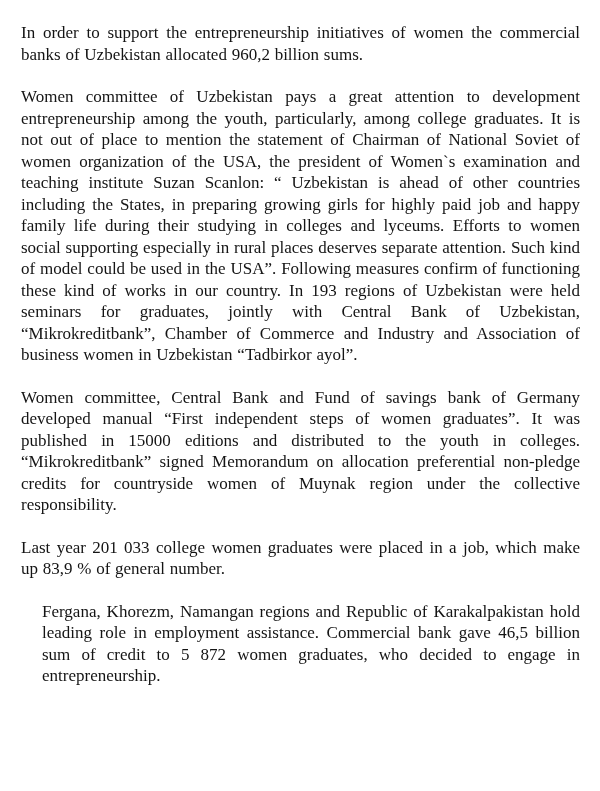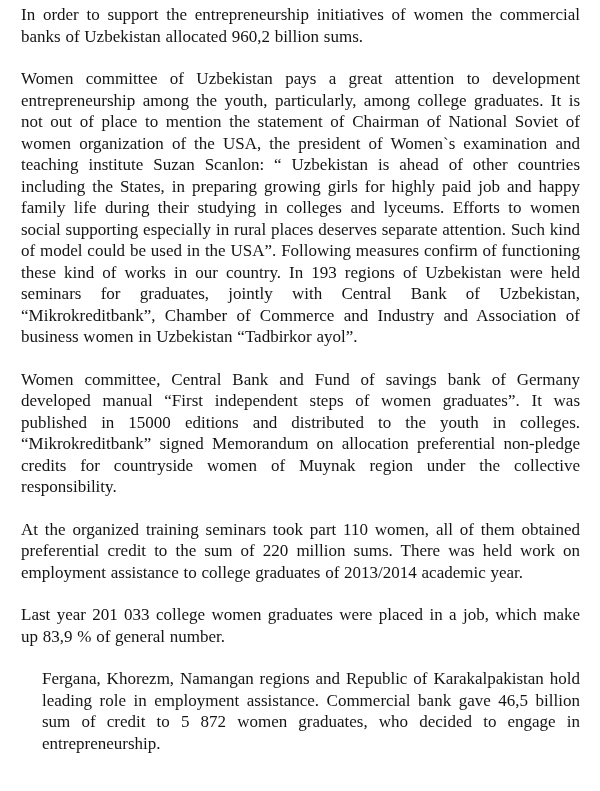--- a/index.html
+++ b/index.html
@@ -5,21 +5,21 @@
   html, body {
     margin: 0;
     padding: 0;
     background: #ffffff;
   }
   .page {
     width: 600px;
     height: 791px;
     background: #ffffff;
     box-sizing: border-box;
-    padding: 4px 20px 10px 21px;
+    padding: 22px 20px 10px 21px;
     overflow: hidden;
     font-family: "Liberation Serif", "DejaVu Serif", serif;
     font-size: 17px;
     line-height: 21.5px;
     color: #141414;
   }
   .page p {
     margin: 0 0 21px 0;
     text-align: justify;
     text-justify: inter-word;
@@ -30,16 +30,15 @@
     margin-left: 21px;
   }
 </style>
 </head>
 <body>
 
 <div class="page">
   <p>In order to support the entrepreneurship initiatives of women the commercial banks of Uzbekistan allocated 960,2 billion sums.</p>
   <p>Women committee of Uzbekistan pays a great attention to development entrepreneurship among the youth, particularly, among college graduates. It is not out of place to mention the statement of  Chairman of National Soviet of women organization of the USA, the president  of Women`s examination and teaching institute Suzan Scanlon: “ Uzbekistan is ahead of other countries including the States, in preparing growing girls for highly paid job and happy family life during their studying in colleges and lyceums. Efforts to women social supporting especially in rural places deserves separate attention. Such kind of model could be used in the USA”.  Following measures confirm of functioning these kind of works in our country. In 193 regions of Uzbekistan were held seminars for graduates, jointly with Central Bank of Uzbekistan, “Mikrokreditbank”, Chamber of Commerce and Industry and Association of business women in Uzbekistan “Tadbirkor ayol”.</p>
   <p>Women committee, Central Bank and Fund  of savings bank of Germany developed manual “First independent steps of women graduates”.  It was published in 15000 editions and distributed to the youth in colleges. “Mikrokreditbank” signed Memorandum on allocation preferential non-pledge credits for countryside women of Muynak region under the collective responsibility.</p>
-  <p>At the organized training seminars took part 110 women, all of them obtained preferential credit to the sum of 220 million sums. There was held work on employment assistance to college graduates of 2013/2014 academic year.</p>
   <p>Last year 201 033 college women graduates were placed in a job, which make up 83,9 % of general number.</p>
   <p>Fergana, Khorezm, Namangan regions and Republic of Karakalpakistan hold leading role in employment assistance. Commercial bank gave 46,5 billion sum of credit to 5 872 women graduates, who decided to engage in entrepreneurship.</p>
 </div>
 
 </body></html>

